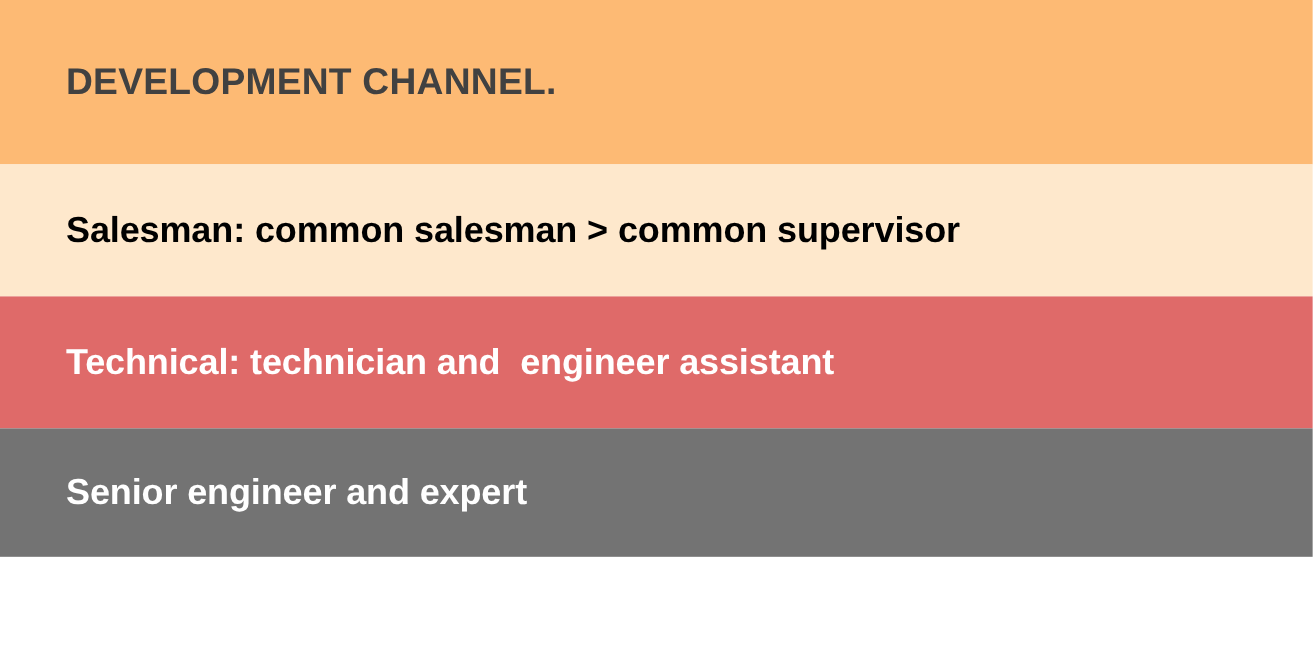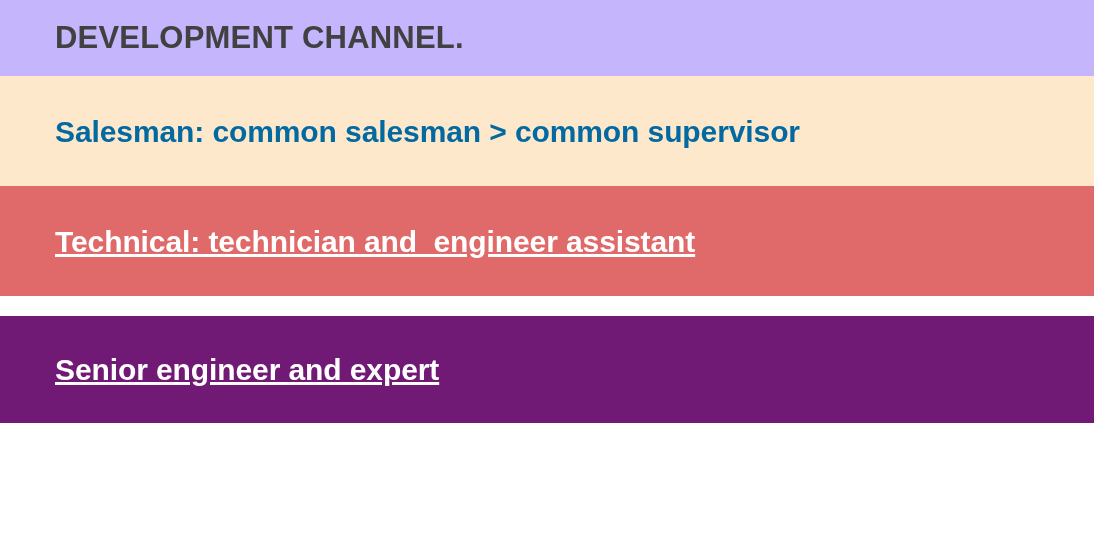--- a/index.html
+++ b/index.html
@@ -25,69 +25,67 @@
   .band {
     display: flex;
     align-items: center;
     box-sizing: border-box;
     padding-left: 55px;
     padding-right: 20px;
     width: 100%;
   }
 
   .band-header {
-    height: 76px;
-    background: #c4b5fd;
+    height: 137px;
+    background: #fdba74;
   }
 
   .band-tier-1 {
     height: 110px;
     background: #fee8cc;
   }
 
   .band-tier-2 {
     height: 110px;
     background: #fad3b2;
   }
 
   .band-tier-3 {
     height: 110px;
     background: #df6a69;
   }
 
   .band-tier-4 {
     height: 107px;
-    background: #701a75;
-    margin-top: 20px;
+    background: #737373;
   }
 
   .header-title {
     font-size: 31px;
     font-weight: bold;
     letter-spacing: 0.2px;
     color: #414141;
     white-space: pre;
     line-height: 1.1;
   }
 
   .tier-label {
     font-size: 30px;
     font-weight: bold;
     letter-spacing: -0.1px;
     white-space: pre;
     line-height: 1.1;
   }
 
   .tier-label.dark {
-    color: #0369a1;
+    color: #000000;
   }
 
   .tier-label.light {
     color: #ffffff;
-    text-decoration: underline;
   }
 </style>
 </head>
 <body>
 
 <div id="channel-diagram">
 
   <div class="band band-header">
     <div class="header-title">DEVELOPMENT CHANNEL.</div>
   </div>

